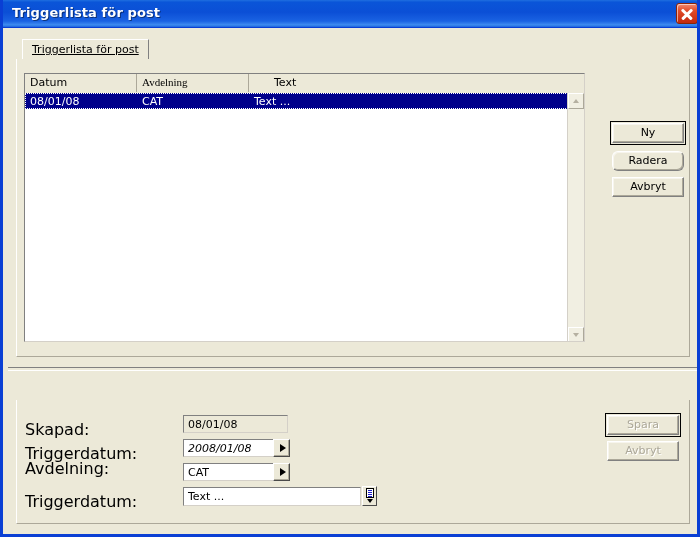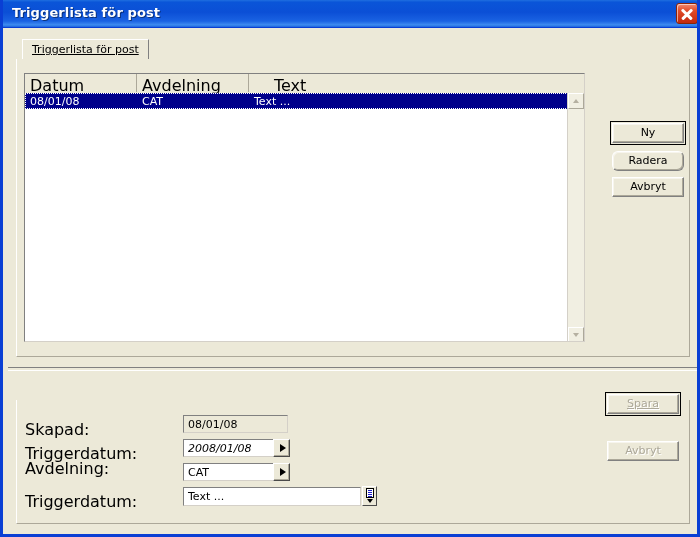--- a/index.html
+++ b/index.html
@@ -166,27 +166,27 @@
     border-bottom: 1px solid #aca899;
   }
   .lv-col {
     position: absolute;
     top: 0;
     height: 18px;
     box-sizing: border-box;
     background: #ece9d8;
     border-right: 1px solid #aca899;
     padding: 2px 0 0 5px;
-    font-size: 16px;
+    font-size: 11px;
     color: #000000;
     white-space: nowrap;
     cursor: pointer;
   }
   .lv-col.c0 { left: 0;   width: 112px; }
-  .lv-col.c1 { left: 112px; width: 112px; }
+  .lv-col.c1 { left: 112px; width: 112px; font-family: Liberation Serif, serif; }
   .lv-col.c2 { left: 212px; width: 337px; border-right: none; margin-left: 32px; }
 
   .lv-rows {
     position: absolute;
     left: 0; top: 19px;
     width: 561px;
     height: 250px;
     background: #ffffff;
   }
   .lv-row {
@@ -275,21 +275,21 @@
     outline-offset: 1px;
   }
   .btn.disabled {
     color: #aca899;
     text-shadow: 1px 1px 0 #ffffff;
     cursor: default;
   }
   .btn.ny     { left: 604px; top: 92px;  width: 72px; height: 20px; }
   .btn.radera { left: 604px; top: 120px; width: 72px; height: 20px; border-radius: 6px; }
   .btn.avbryt { left: 604px; top: 146px; width: 72px; height: 20px; }
-  .btn.spara       { left: 604px; top: 394px; width: 72px; height: 20px; text-decoration: underline; }
+  .btn.spara       { left: 604px; top: 415px; width: 72px; height: 20px; }
   .btn.avbryt-form { left: 604px; top: 441px; width: 72px; height: 20px; }
 
   
   .form-label {
     position: absolute;
     left: 22px;
     font-size: 16px;
     color: #000000;
     white-space: nowrap;
   }

